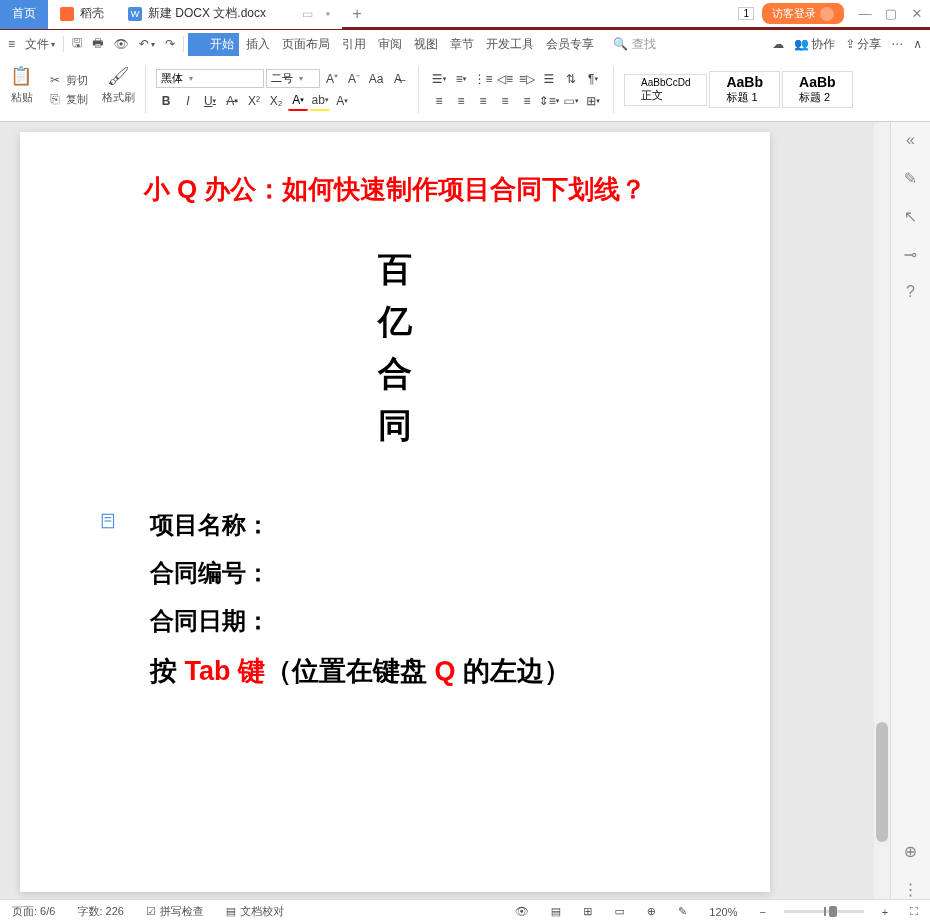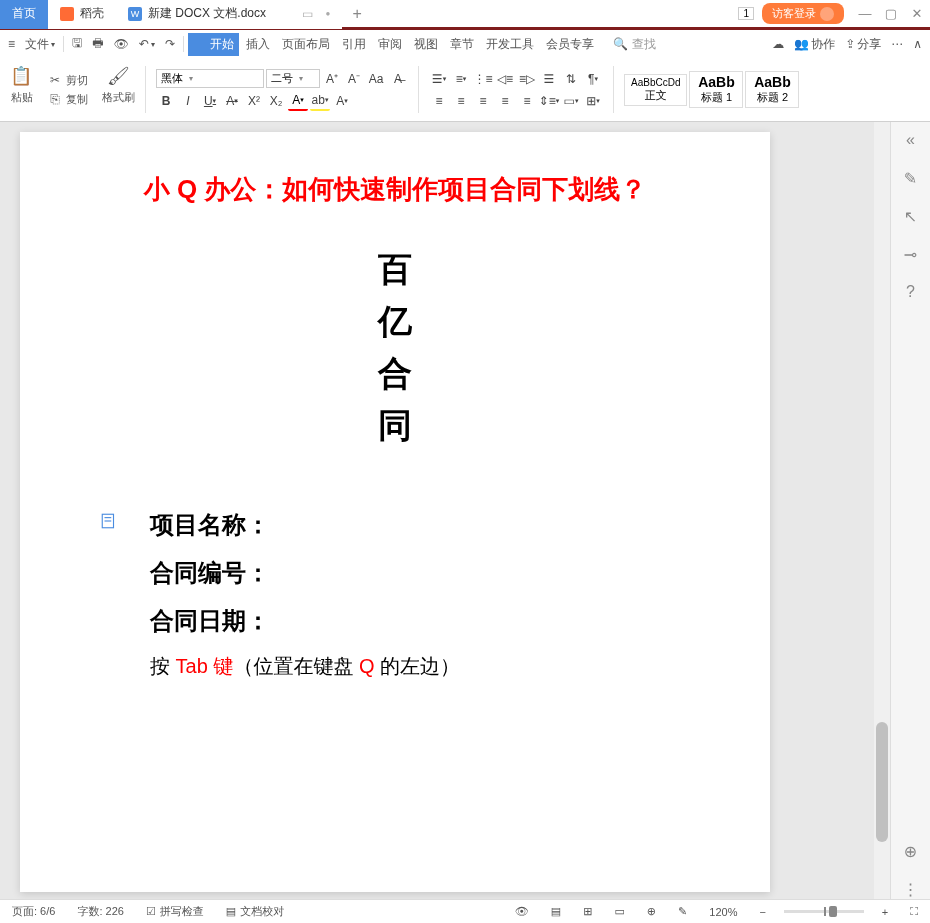--- a/index.html
+++ b/index.html
@@ -39,34 +39,34 @@
 .small-btn { font-size: 11px; color: #555; display: flex; align-items: center; gap: 4px; padding: 1px 2px; }
 .small-icon { width: 14px; height: 14px; display: inline-flex; align-items: center; justify-content: center; font-size: 12px; }
 .dropdown { border: 1px solid #ccc; padding: 1px 4px; font-size: 11px; display: flex; align-items: center; gap: 6px; background: #fff; }
 .dd-arrow { color: #888; font-size: 8px; }
 .fmt-row { display: flex; gap: 2px; align-items: center; }
 .fmt-btn { width: 20px; height: 20px; display: flex; align-items: center; justify-content: center; font-size: 12px; color: #444; border-radius: 2px; }
 .fmt-btn.bold { font-weight: bold; }
 .fmt-btn.italic { font-style: italic; }
 .fmt-btn.underline { text-decoration: underline; }
 .fmt-btn.strike { text-decoration: line-through; }
-.style-box { border: 1px solid #ddd; padding: 2px 6px; font-size: 11px; text-align: center; min-width: 54px; }
+.style-box { border: 1px solid #ddd; padding: 2px 16px; font-size: 11px; min-width: 54px; }
 .style-title { font-size: 14px; font-weight: bold; }
 
 
 .doc-area { position: absolute; top: 122px; left: 0; right: 40px; bottom: 24px; background: #e8e8e8; overflow: hidden; }
 .page { position: absolute; left: 20px; top: 10px; width: 750px; background: #fff; box-shadow: 0 2px 8px rgba(0,0,0,0.15); padding: 40px 60px; min-height: 760px; }
 .doc-title-text { color: #ff0000; font-size: 26px; font-weight: bold; text-align: center; margin-bottom: 40px; }
 .vertical-chars { text-align: center; margin-bottom: 60px; }
 .vertical-chars div { font-size: 34px; font-weight: bold; margin: 6px 0; color: #000; }
 .page-marker { position: absolute; left: 80px; top: 380px; width: 20px; height: 20px; }
 .page-marker svg { width: 18px; height: 18px; }
 .fields { margin-left: 70px; margin-top: 40px; }
 .field-row { font-size: 24px; font-weight: bold; margin: 16px 0; color: #000; }
-.instruction { font-size: 20px; font-weight: normal; margin-top: 16px; margin-left: 70px; }
+.instruction { font-size: 27px; font-weight: bold; margin-top: 16px; margin-left: 70px; }
 .instruction .red { color: #ff0000; }
 
 
 .right-sidebar { position: absolute; right: 0; top: 122px; bottom: 24px; width: 40px; background: #f5f5f5; border-left: 1px solid #ddd; display: flex; flex-direction: column; align-items: center; padding-top: 8px; gap: 18px; }
 .side-icon { width: 20px; height: 20px; color: #888; display:flex;align-items:center;justify-content:center; }
 
 
 .vscroll { position: absolute; right: 40px; top: 122px; bottom: 24px; width: 16px; background: #f0f0f0; }
 .vscroll-thumb { position: absolute; left: 2px; right: 2px; top: 600px; height: 120px; background: #c0c0c0; border-radius: 6px; }
 

